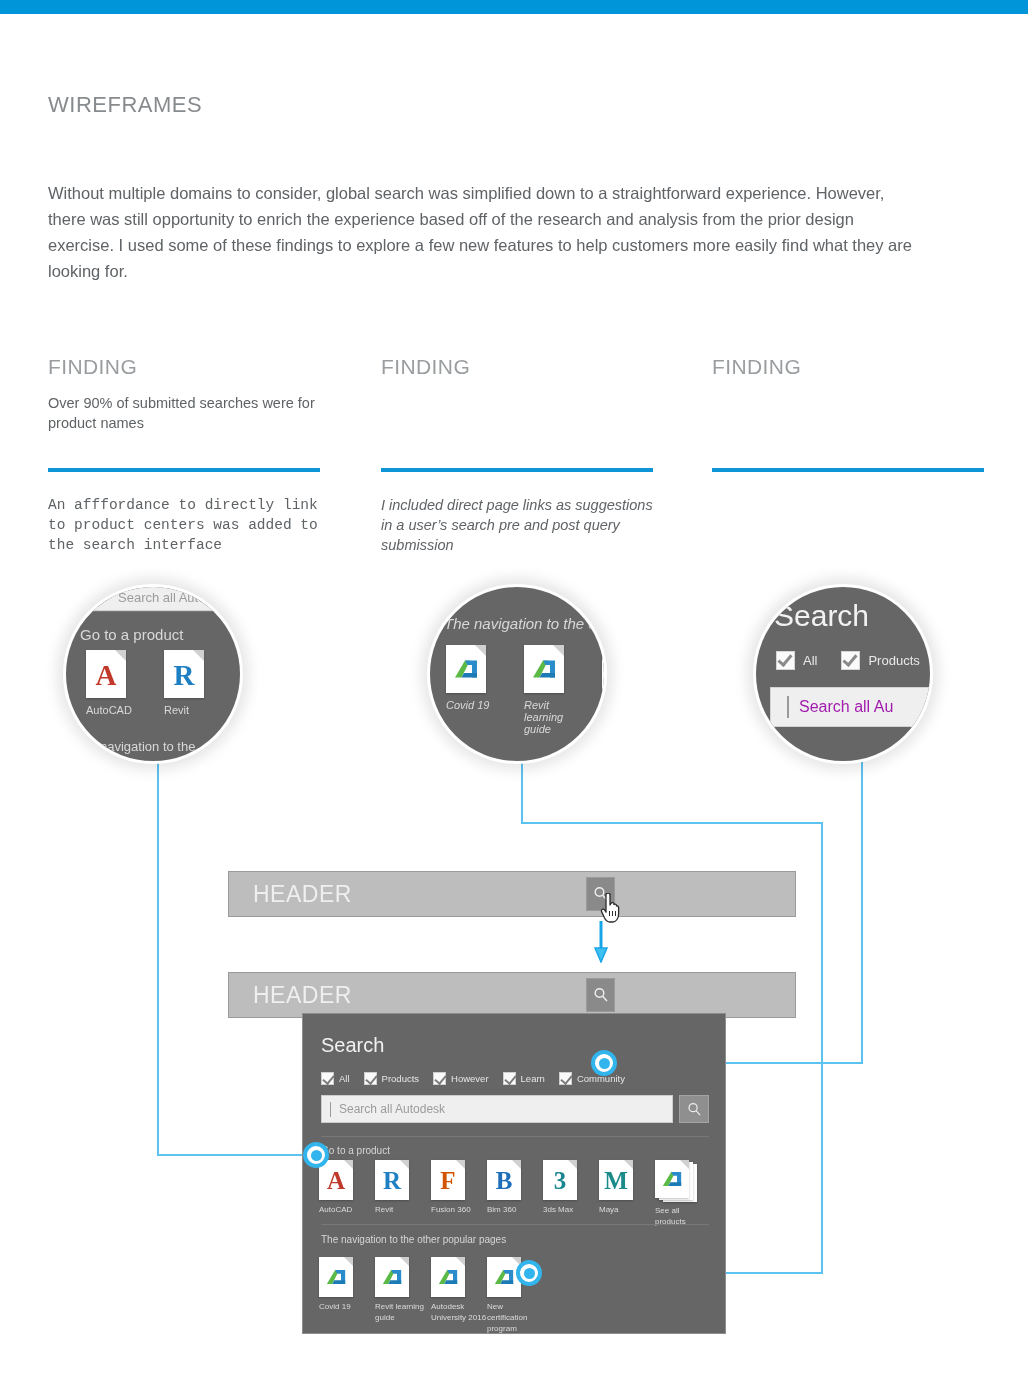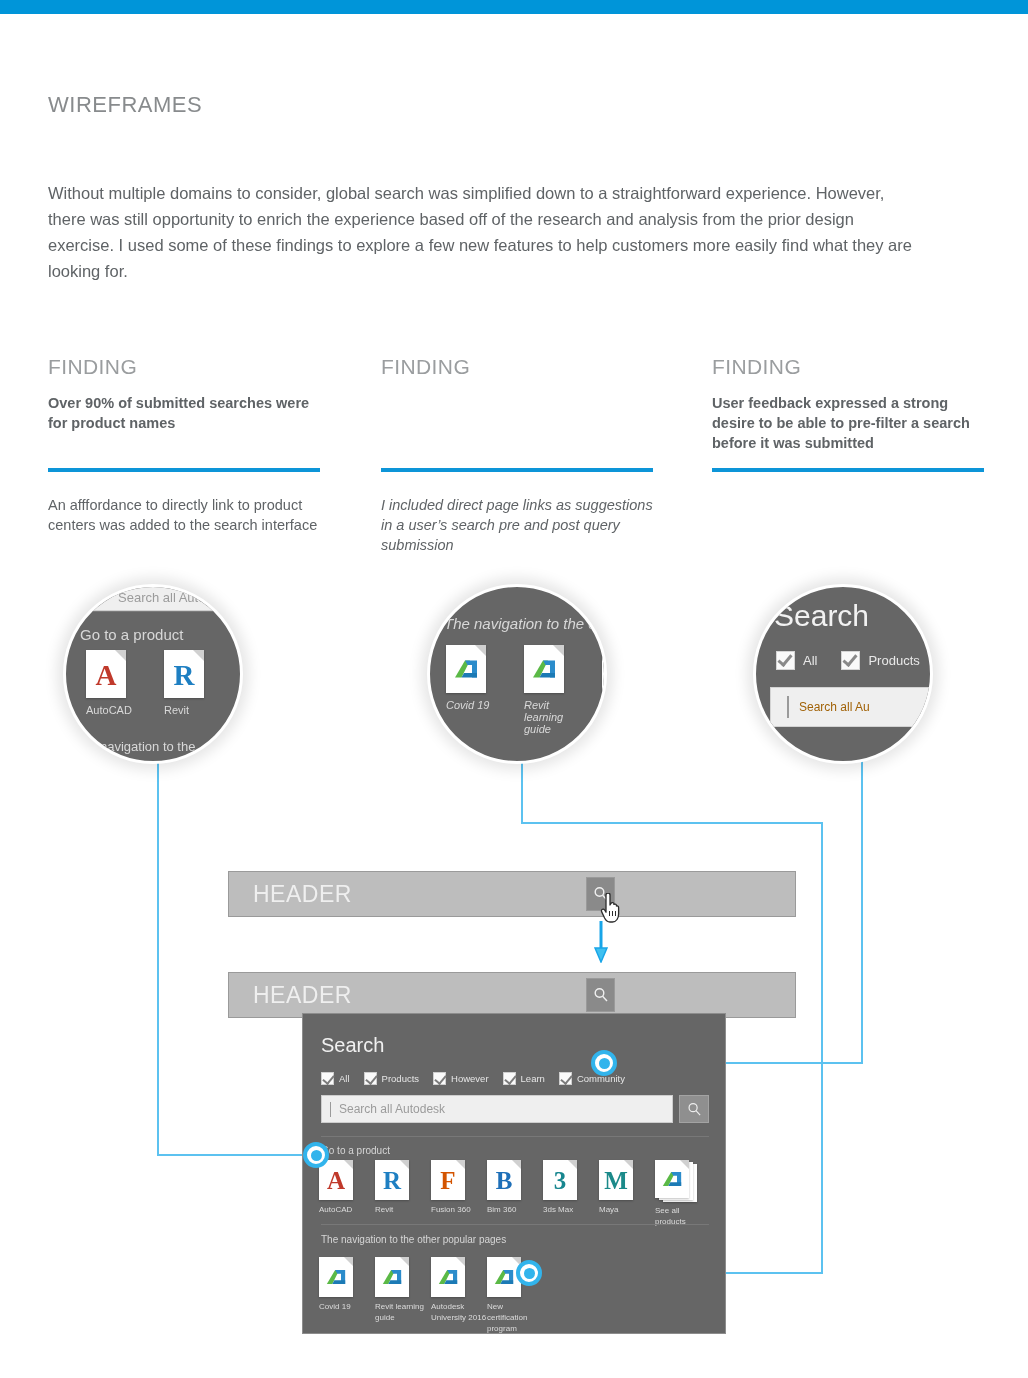--- a/index.html
+++ b/index.html
@@ -26,27 +26,27 @@
     position:absolute; left:48px; top:180px; width:870px;
     font-size:16.5px; line-height:26px; color:#5f6366;
   }
 
   
   .col { position:absolute; top:355px; width:300px; }
   .col1 { left:48px; }
   .col2 { left:381px; }
   .col3 { left:712px; }
   .find-label { font-size:21px; color:#9a9d9f; letter-spacing:.4px; margin-bottom:14px; }
-  .find-text { font-size:14.5px; line-height:20px; color:#5f6366; width:272px;font-weight:bold; }
+  .find-text { font-size:14.5px; line-height:20px; color:#5f6366; width:272px; }
   .rule { position:absolute; height:4px; background:#0d95d8; }
   .rule1 { left:48px; top:468px; width:272px; }
   .rule2 { left:381px; top:468px; width:272px; }
   .rule3 { left:712px; top:468px; width:272px; }
   .sol { position:absolute; font-size:14.5px; line-height:20px; color:#5f6366; width:278px; }
-  .sol1 { left:48px; top:495px; }
+  .sol1 { left:48px; top:495px;font-family:Liberation Mono, monospace; }
   .sol2 { left:381px; top:495px;font-style:italic; }
   .sol3 { left:712px; top:495px; }
 
   
   .ln { position:absolute; background:#5cc2f0; }
   .lnv { width:2px; }
   .lnh { height:2px; }
 
   .dot {
     position:absolute; width:26px; height:26px; border-radius:50%;
@@ -150,21 +150,20 @@
   <div class="sol sol1">An afffordance to directly link to product centers was added to the search interface</div>
 
   <div class="col col2">
     <div class="find-label">FINDING</div>
   </div>
   <div class="rule rule2"></div>
   <div class="sol sol2">I included direct page links as suggestions in a user’s search pre and post query submission</div>
 
   <div class="col col3">
     <div class="find-label">FINDING</div>
-    <div class="find-text">User feedback expressed a strong desire to be able to pre-filter a search before it was submitted</div>
   </div>
   <div class="rule rule3"></div>
 
   <div class="ln lnv" style="left:157px; top:752px; height:404px;"></div>
   <div class="ln lnh" style="left:157px; top:1154px; width:162px;"></div>
 
   <div class="ln lnv" style="left:521px; top:752px; height:72px;"></div>
   <div class="ln lnh" style="left:521px; top:822px; width:302px;"></div>
   <div class="ln lnv" style="left:821px; top:822px; height:452px;"></div>
   <div class="ln lnh" style="left:540px; top:1272px; width:283px;"></div>
@@ -260,21 +259,21 @@
       <div style="display:flex; align-items:center; gap:8px;">
         <span style="width:19px;height:19px;background:#fafafa;border:1px solid #d5d5d5;position:relative;display:inline-block;">
           <span style="position:absolute;left:4px;top:0px;width:8px;height:14px;border:solid #8a8a8a;border-width:0 3px 3px 0;transform:rotate(40deg);"></span>
         </span>
         <span style="font-size:13px;color:#e8e8e8;">Products</span>
       </div>
     </div>
 
     <div style="position:absolute; left:14px; top:100px; width:180px; height:40px; background:#efefef; border:1px solid #d3d3d3; display:flex; align-items:center;">
       <span style="width:2px;height:22px;background:#9a9a9a;margin-left:16px;"></span>
-      <span style="margin-left:10px;font-size:12px;color:#a16207;white-space:nowrap;">Search all Au</span>
+      <span style="margin-left:10px;font-size:16px;color:#a21caf;white-space:nowrap;">Search all Au</span>
     </div>
   </div>
 
   <div class="hdrbar" style="left:228px; top:871px; width:568px; height:46px;">
     <span class="htxt">HEADER</span>
   </div>
   <div class="srchbtn" style="left:586px; top:877px; width:29px; height:34px;">
     <svg width="16" height="16" viewBox="0 0 16 16">
       <circle cx="6.5" cy="6" r="4.3" fill="none" stroke="#f0f0f0" stroke-width="1.4"></circle>
       <line x1="9.6" y1="9.2" x2="14" y2="14" stroke="#f0f0f0" stroke-width="1.4"></line>

